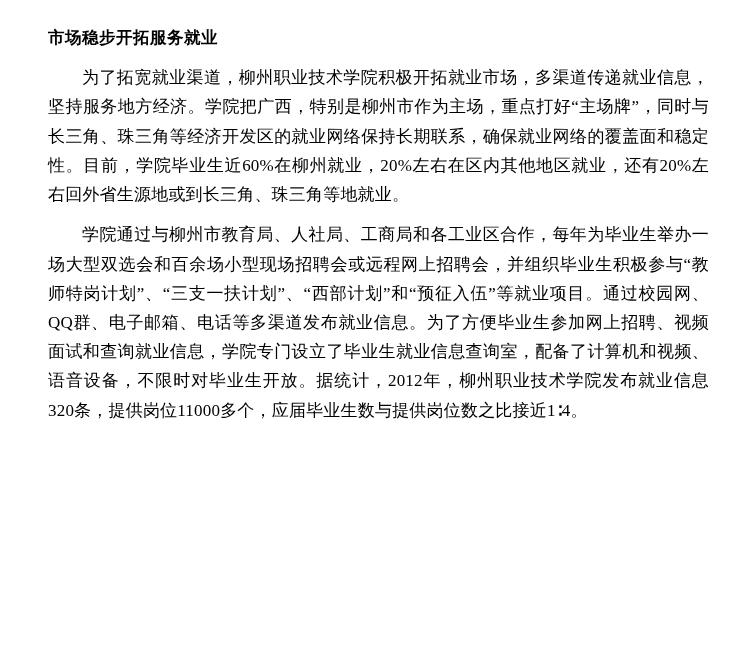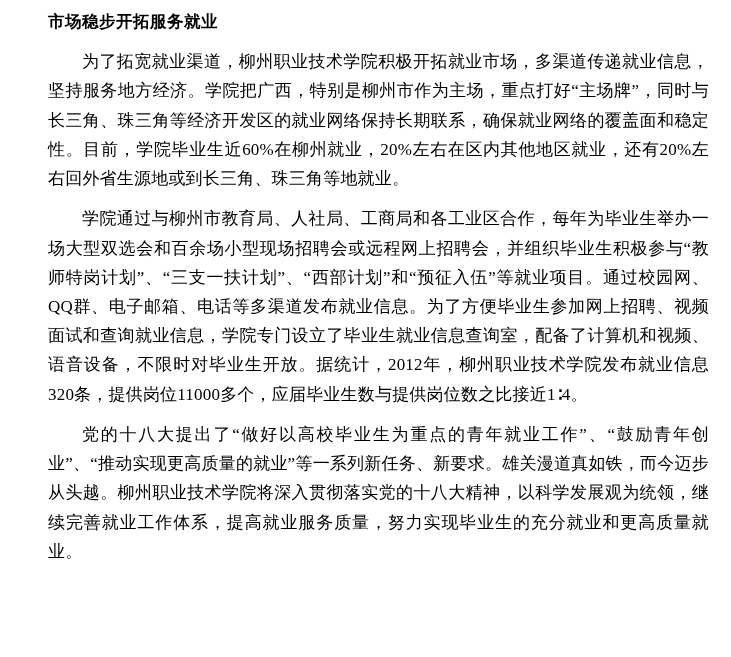--- a/index.html
+++ b/index.html
@@ -12,21 +12,21 @@
     background: #ffffff;
     font-family: "Liberation Serif", "DejaVu Serif", serif;
     color: #000000;
     overflow: hidden;
   }
   .page {
     position: relative;
     width: 731px;
     height: 657px;
     box-sizing: border-box;
-    padding: 8px 22px 0 40px;
+    padding: 24px 22px 0 40px;
   }
   .doc-title {
     font-family: "Liberation Sans", "DejaVu Sans", sans-serif;
     font-weight: bold;
     font-size: 16.5px;
     letter-spacing: 0.5px;
     margin: 2px 0 0 8px;
     line-height: 1.4;
   }
   .body-text {
@@ -54,17 +54,16 @@
 </head>
 <body>
 
 <div class="page">
 
   <h1 class="doc-title">市场稳步开拓服务就业</h1>
 
   <div class="body-text">
     <p class="para">为了拓宽就业渠道，柳州职业技术学院积极开拓就业市场，多渠道传递就业信息，坚持服务地方经济。学院把广西，特别是柳州市作为主场，重点打好“主场牌”，同时与长三角、珠三角等经济开发区的就业网络保持长期联系，确保就业网络的覆盖面和稳定性。目前，学院毕业生近60%在柳州就业，20%左右在区内其他地区就业，还有20%左右回外省生源地或到长三角、珠三角等地就业。</p>
     <p class="para">学院通过与柳州市教育局、人社局、工商局和各工业区合作，每年为毕业生举办一场大型双选会和百余场小型现场招聘会或远程网上招聘会，并组织毕业生积极参与“教师特岗计划”、“三支一扶计划”、“西部计划”和“预征入伍”等就业项目。通过校园网、QQ群、电子邮箱、电话等多渠道发布就业信息。为了方便毕业生参加网上招聘、视频面试和查询就业信息，学院专门设立了毕业生就业信息查询室，配备了计算机和视频、语音设备，不限时对毕业生开放。据统计，2012年，柳州职业技术学院发布就业信息320条，提供岗位11000多个，应届毕业生数与提供岗位数之比接近1∶4。</p>
-    <p class="para">党的十八大提出了“做好以高校毕业生为重点的青年就业工作”、“鼓励青年创业”、“推动实现更高质量的就业”等一系列新任务、新要求。雄关漫道真如铁，而今迈步从头越。柳州职业技术学院将深入贯彻落实党的十八大精神，以科学发展观为统领，继续完善就业工作体系，提高就业服务质量，努力实现毕业生的充分就业和更高质量就业。</p>
   </div>
 
 
 </div>
 
 </body></html>

